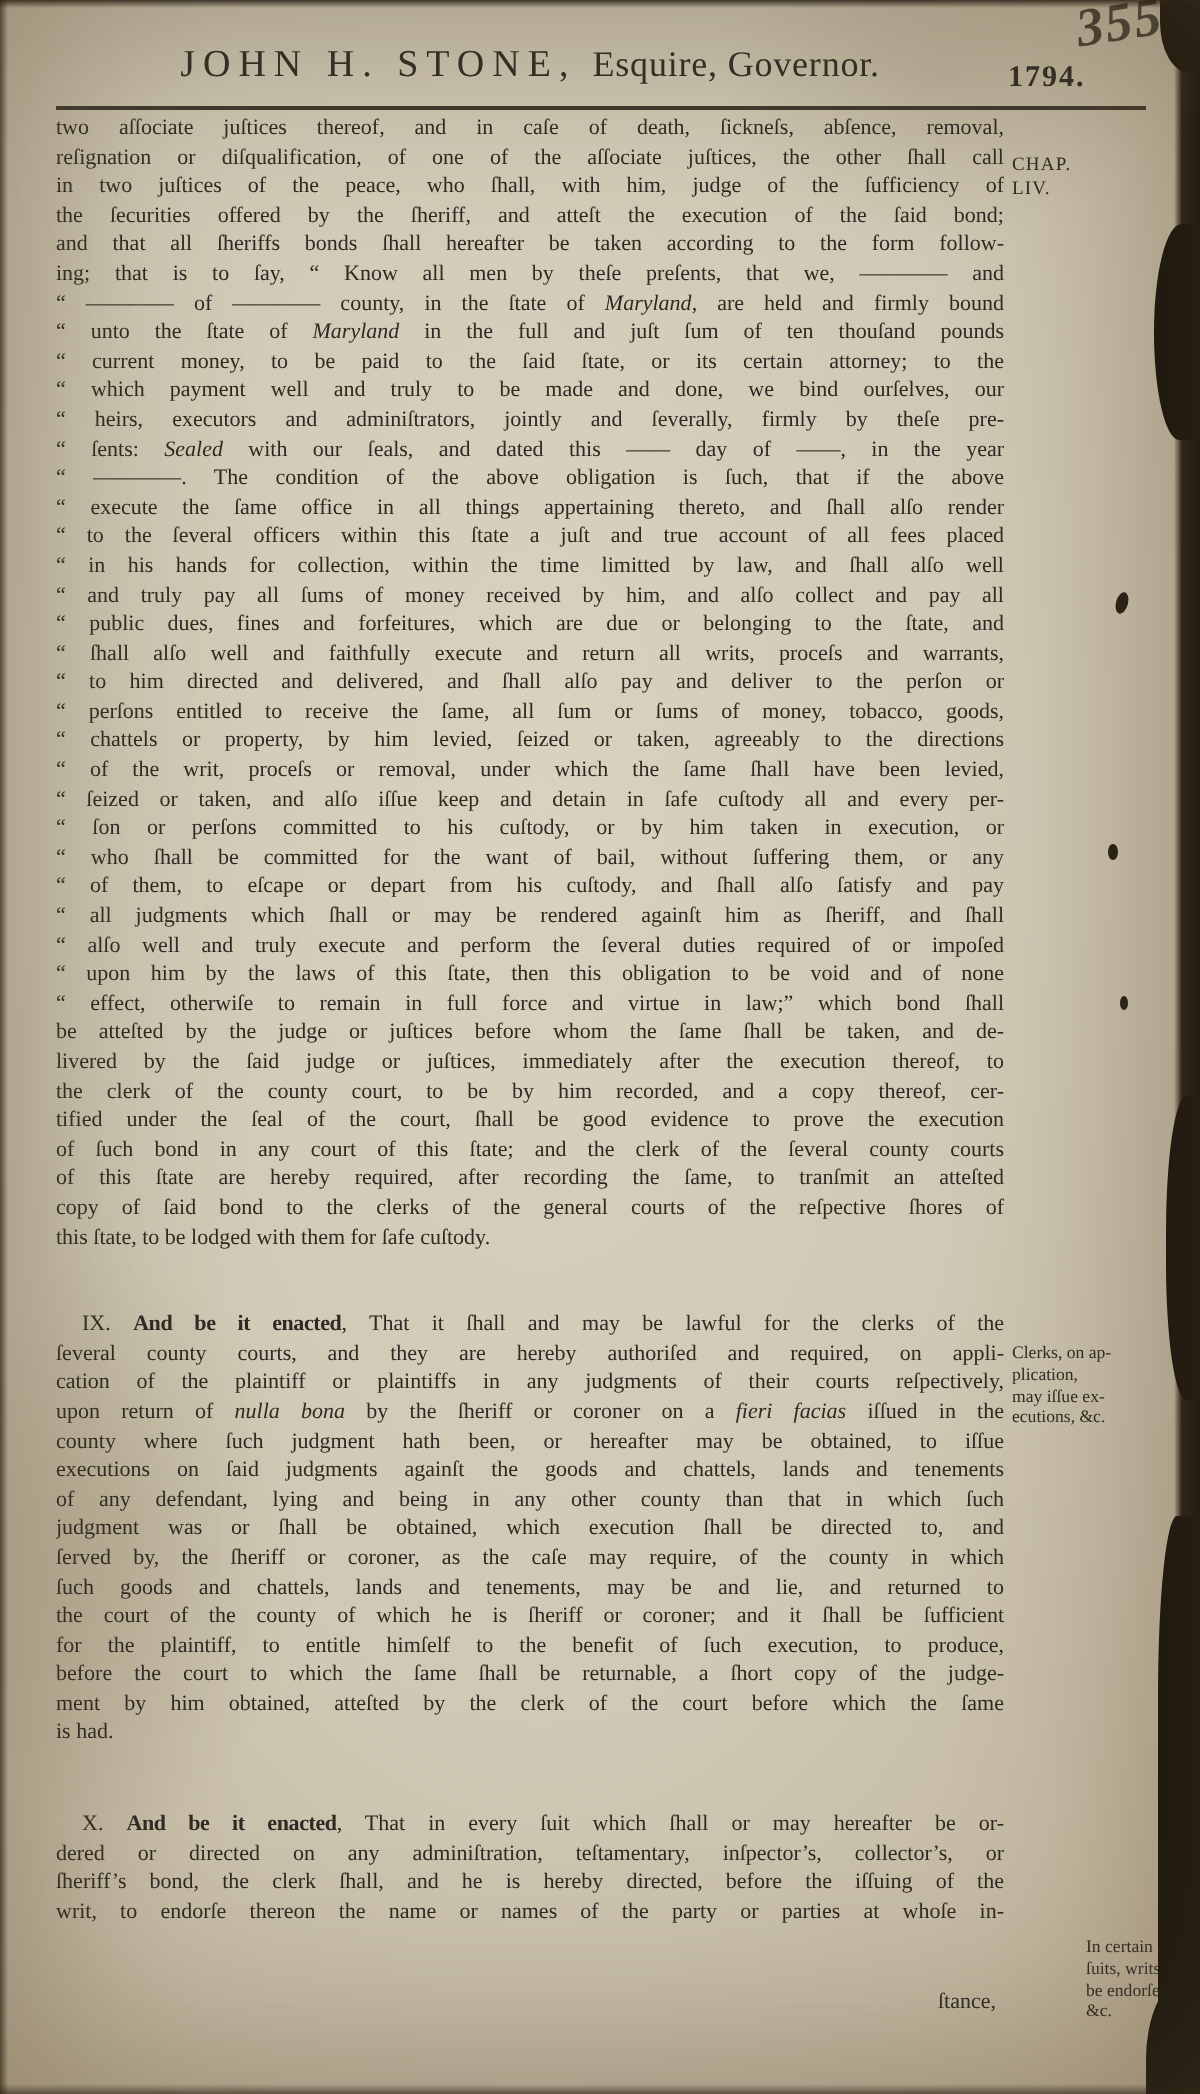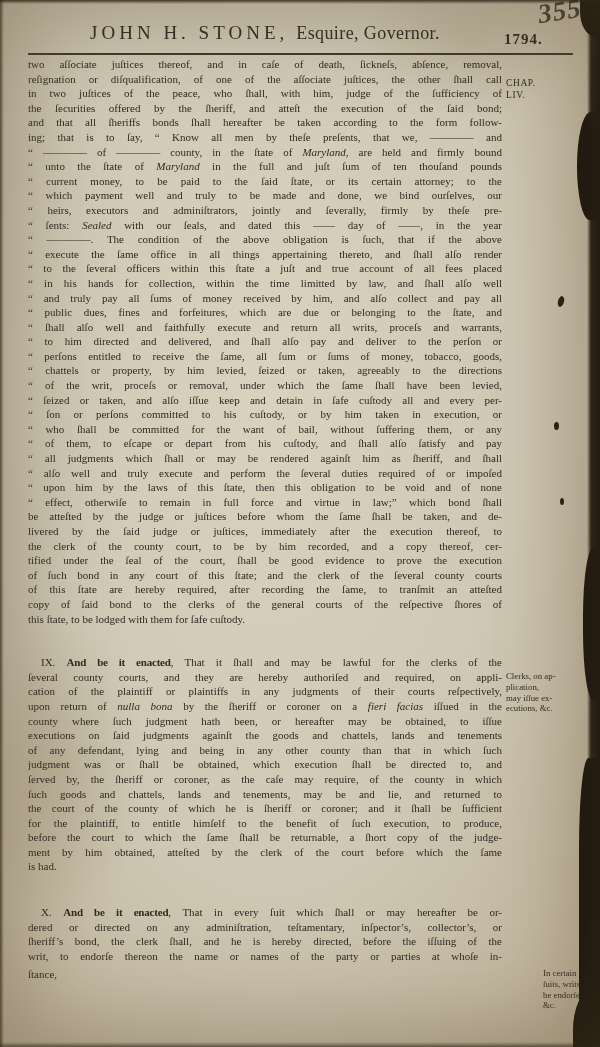--- a/index.html
+++ b/index.html
@@ -30,21 +30,21 @@
     line-height:11.5px; letter-spacing:0.6px;margin-top:20px; }
 
   .text-col { position:absolute; top:57px; left:28px; width:474px; font-size:11px; line-height:14.6px;font-family:Liberation Serif, serif; }
   .text-col .ln { text-align:justify; text-align-last:justify; height:14.6px; overflow:hidden; }
   .text-col .ln.last { text-align-last:left; }
   .text-col .ln.ind { text-indent:13px; }
   .gap  { margin-top:29px; }
   .gap2 { margin-top:31px; }
   .bl { font-weight:bold; letter-spacing:-0.2px; }
   .i  { font-style:italic; }
-  .catchword { margin-top:4px; padding-right:4px; font-size:11px; }
+  .catchword { text-align:right; margin-top:31px; padding-right:4px; font-size:11px; }
 
   .margin-note { position:absolute; left:506px; width:68px; font-size:8.8px; line-height:10.8px; }
   .margin-note .ln, .margin-chap .ln { text-align:left; }
   .note-ix { top:671px; }
   .note-x  { top:968px;margin-left:37px; }
 
   
   .scan-right { position:absolute; top:0; right:0; bottom:0; width:13px;
     background: linear-gradient(to left, #0f0c07 0%, #221c12 70%, rgba(34,28,18,0) 100%); }
   .blob { position:absolute; right:0; background:#140f09; }

